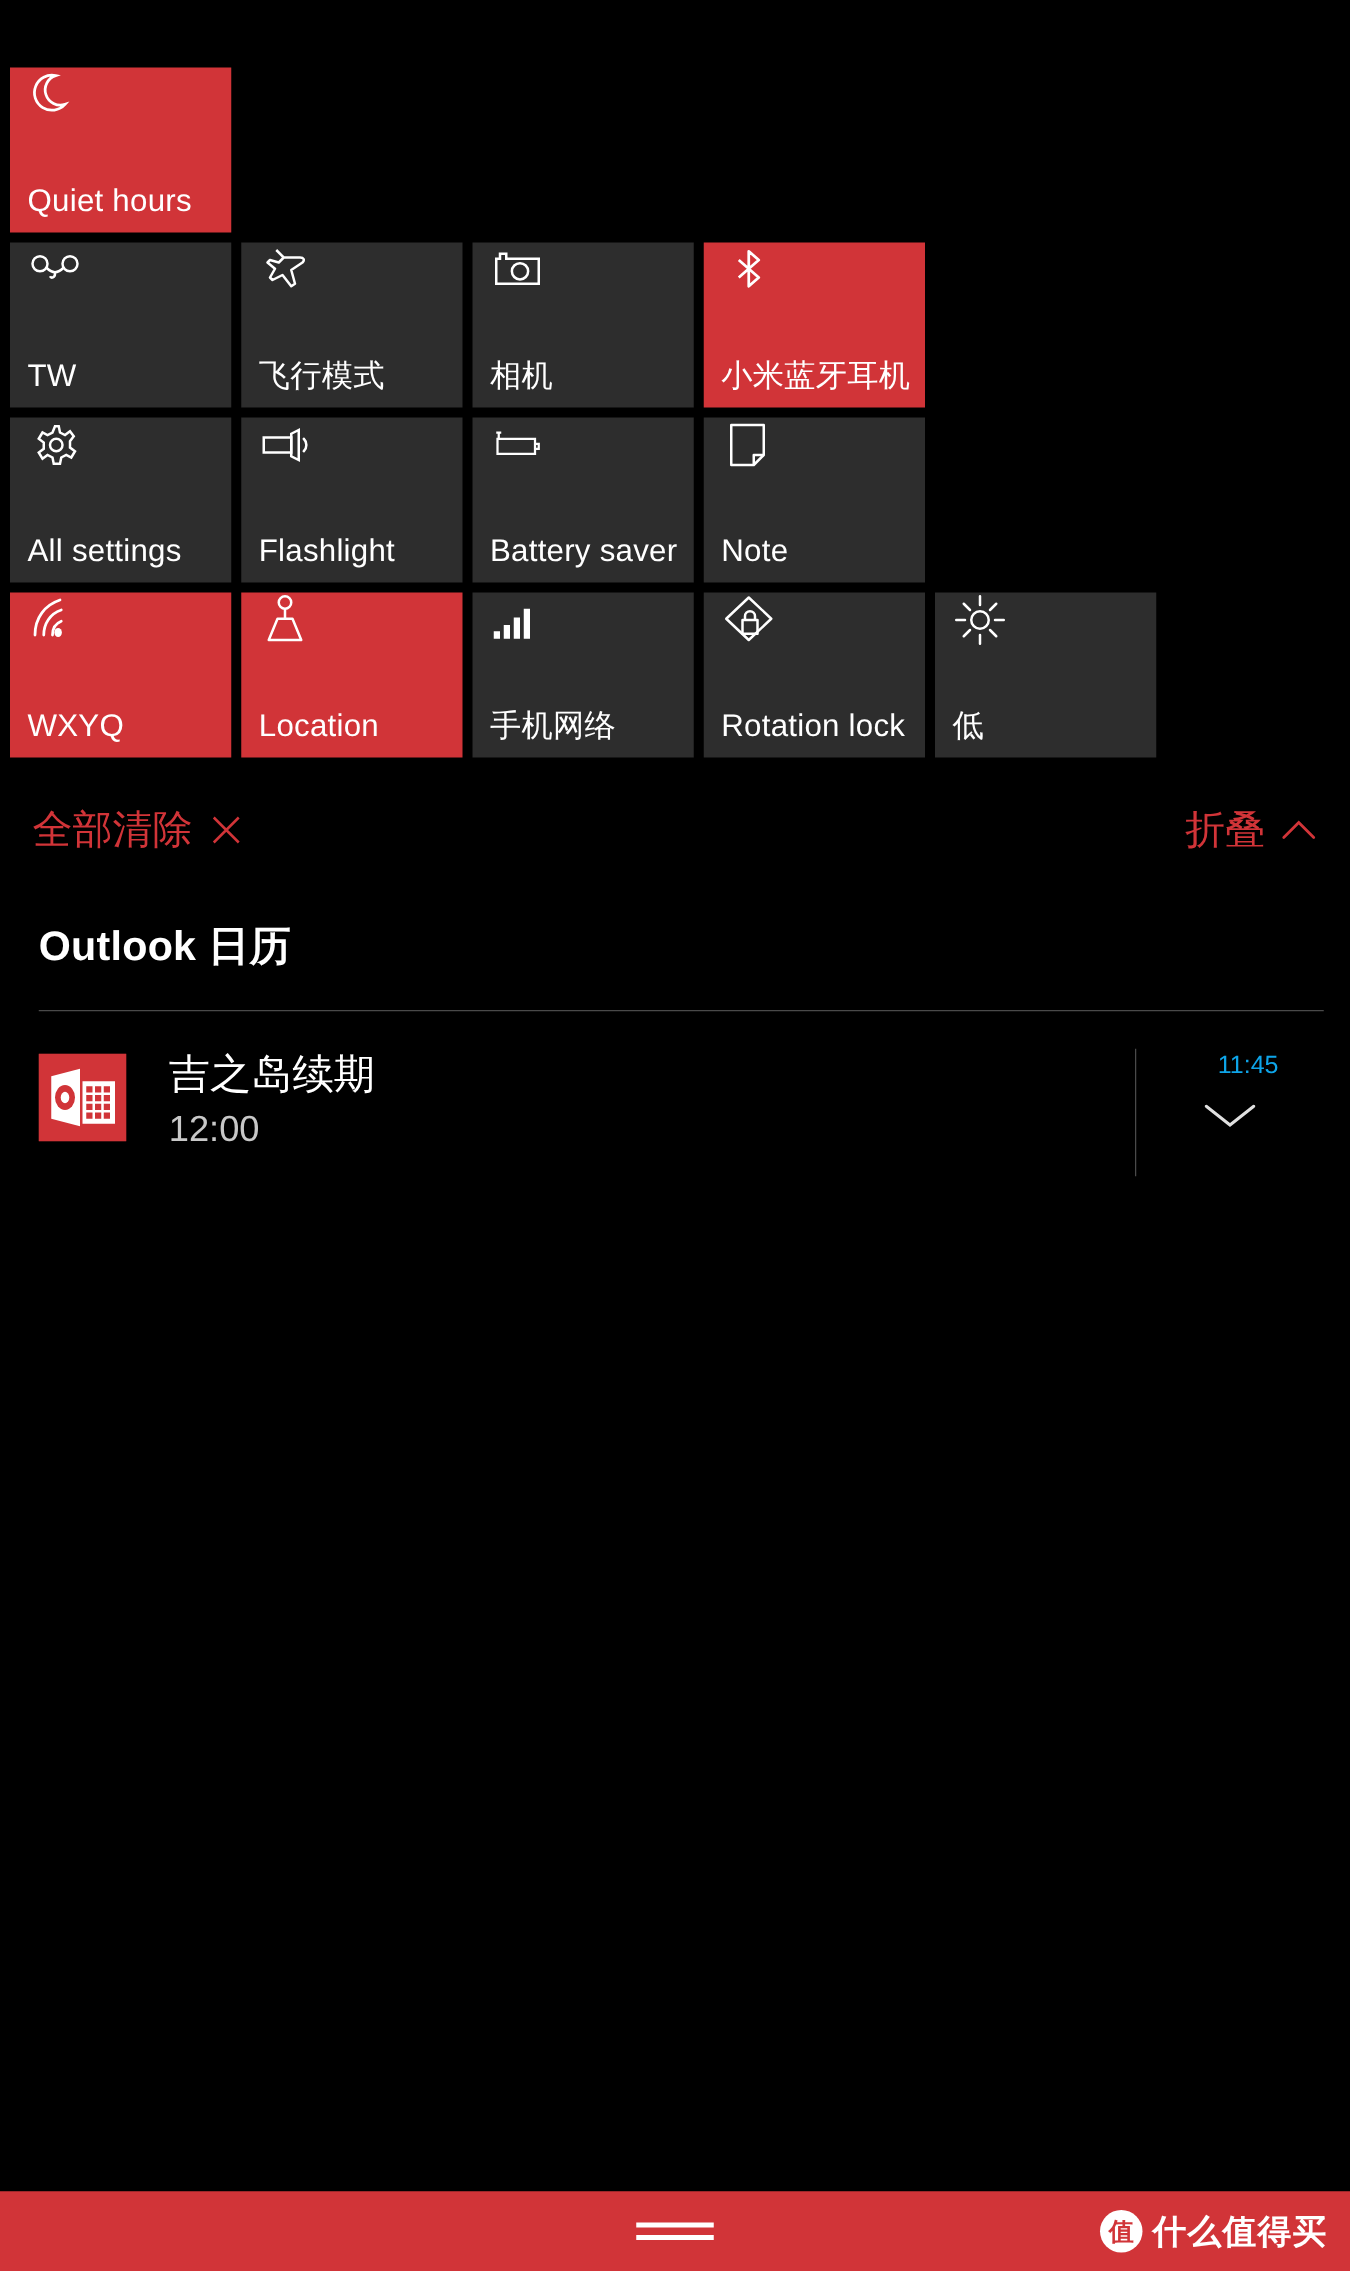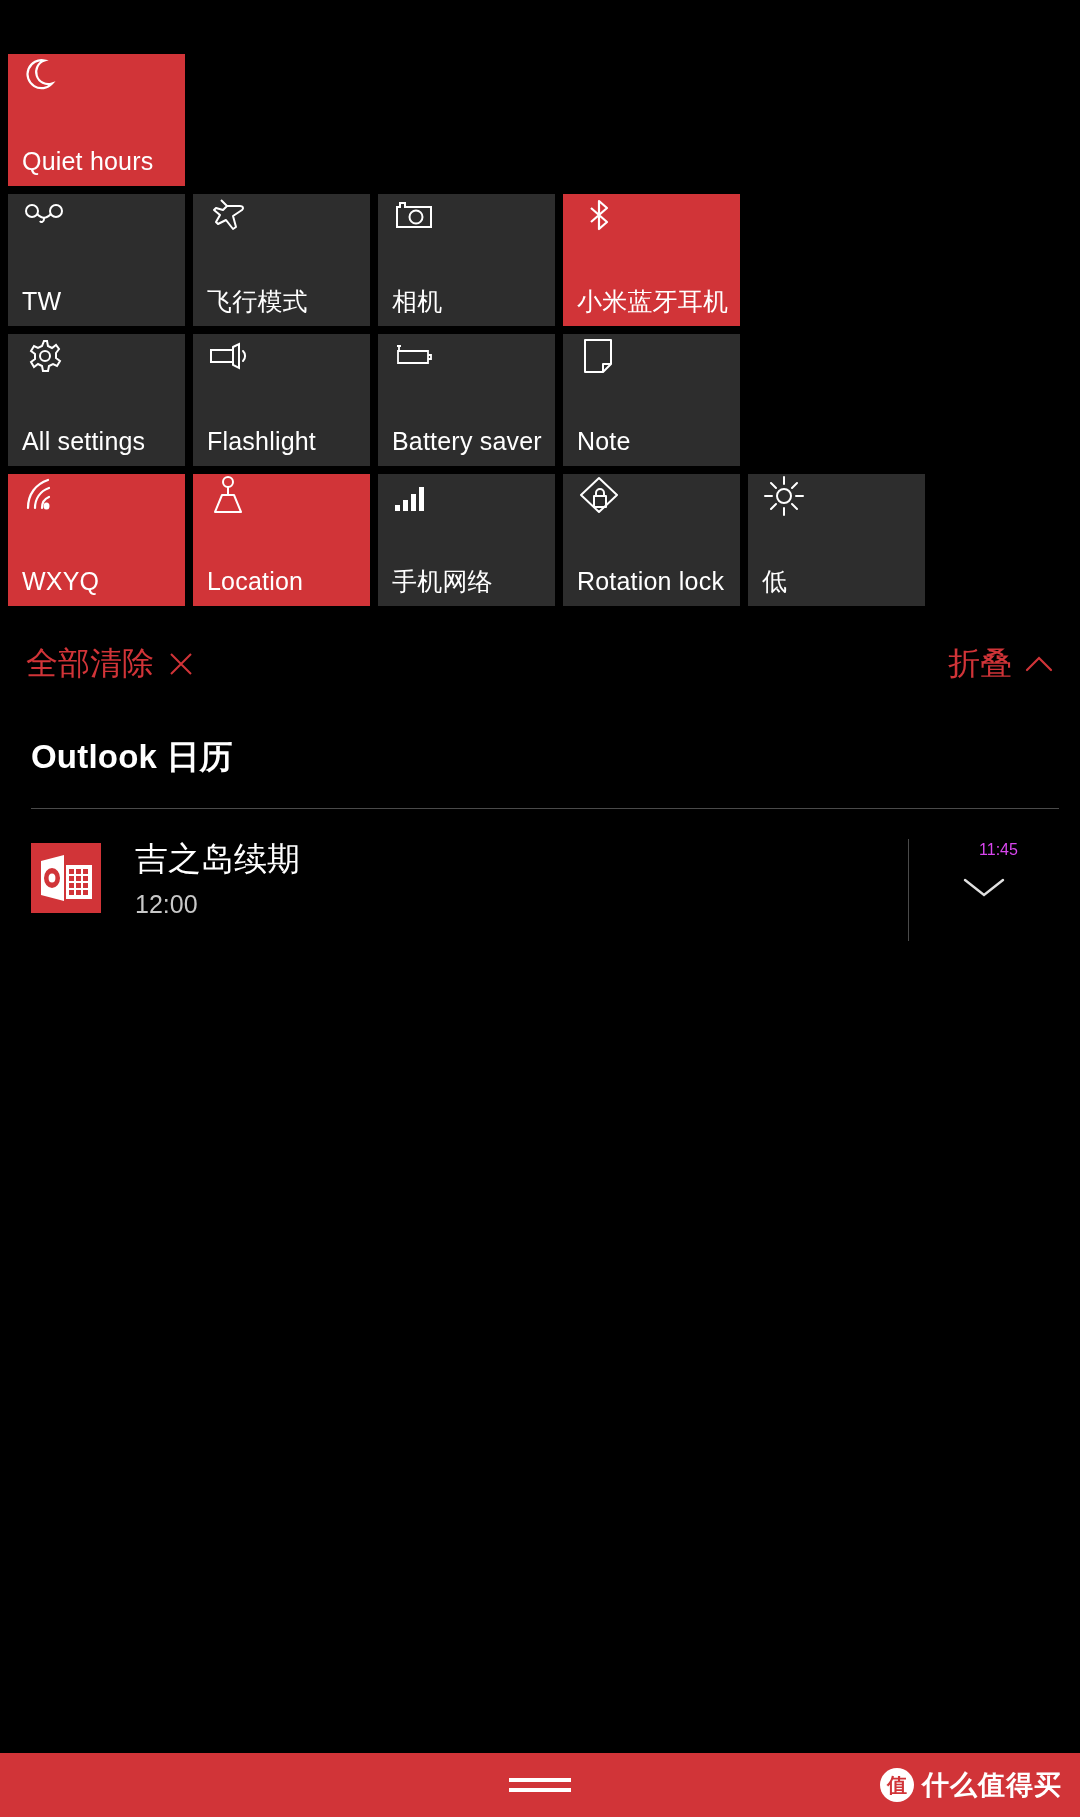--- a/index.html
+++ b/index.html
@@ -124,40 +124,40 @@
     padding-left: 34px;
     min-width: 0;
   }
   .notif-title {
     font-size: 33px;
     line-height: 40px;
     font-weight: 400;
     color: #ffffff;
   }
   .notif-sub {
-    font-size: 25px;
+    font-size: 29px;
     line-height: 38px;
     font-weight: 300;
     color: #c8c8c8;
     margin-top: 6px;
   }
   .notif-meta {
     flex: 0 0 auto;
     width: 150px;
     border-left: 1px solid #4a4a4a;
     min-height: 100px;
     display: flex;
     flex-direction: column;
     align-items: center;
     padding-top: 2px;
   }
   .notif-time {
-    font-size: 16px;
+    font-size: 20px;
     font-weight: 300;
-    color: #d946ef;
+    color: #0ea5e9;
     margin-bottom: 14px;
     margin-left: 29px;
   }
   .notif-chevron {
     color: #e0e0e0;
   }
 
   
   #bottom-bar {
     position: absolute;

